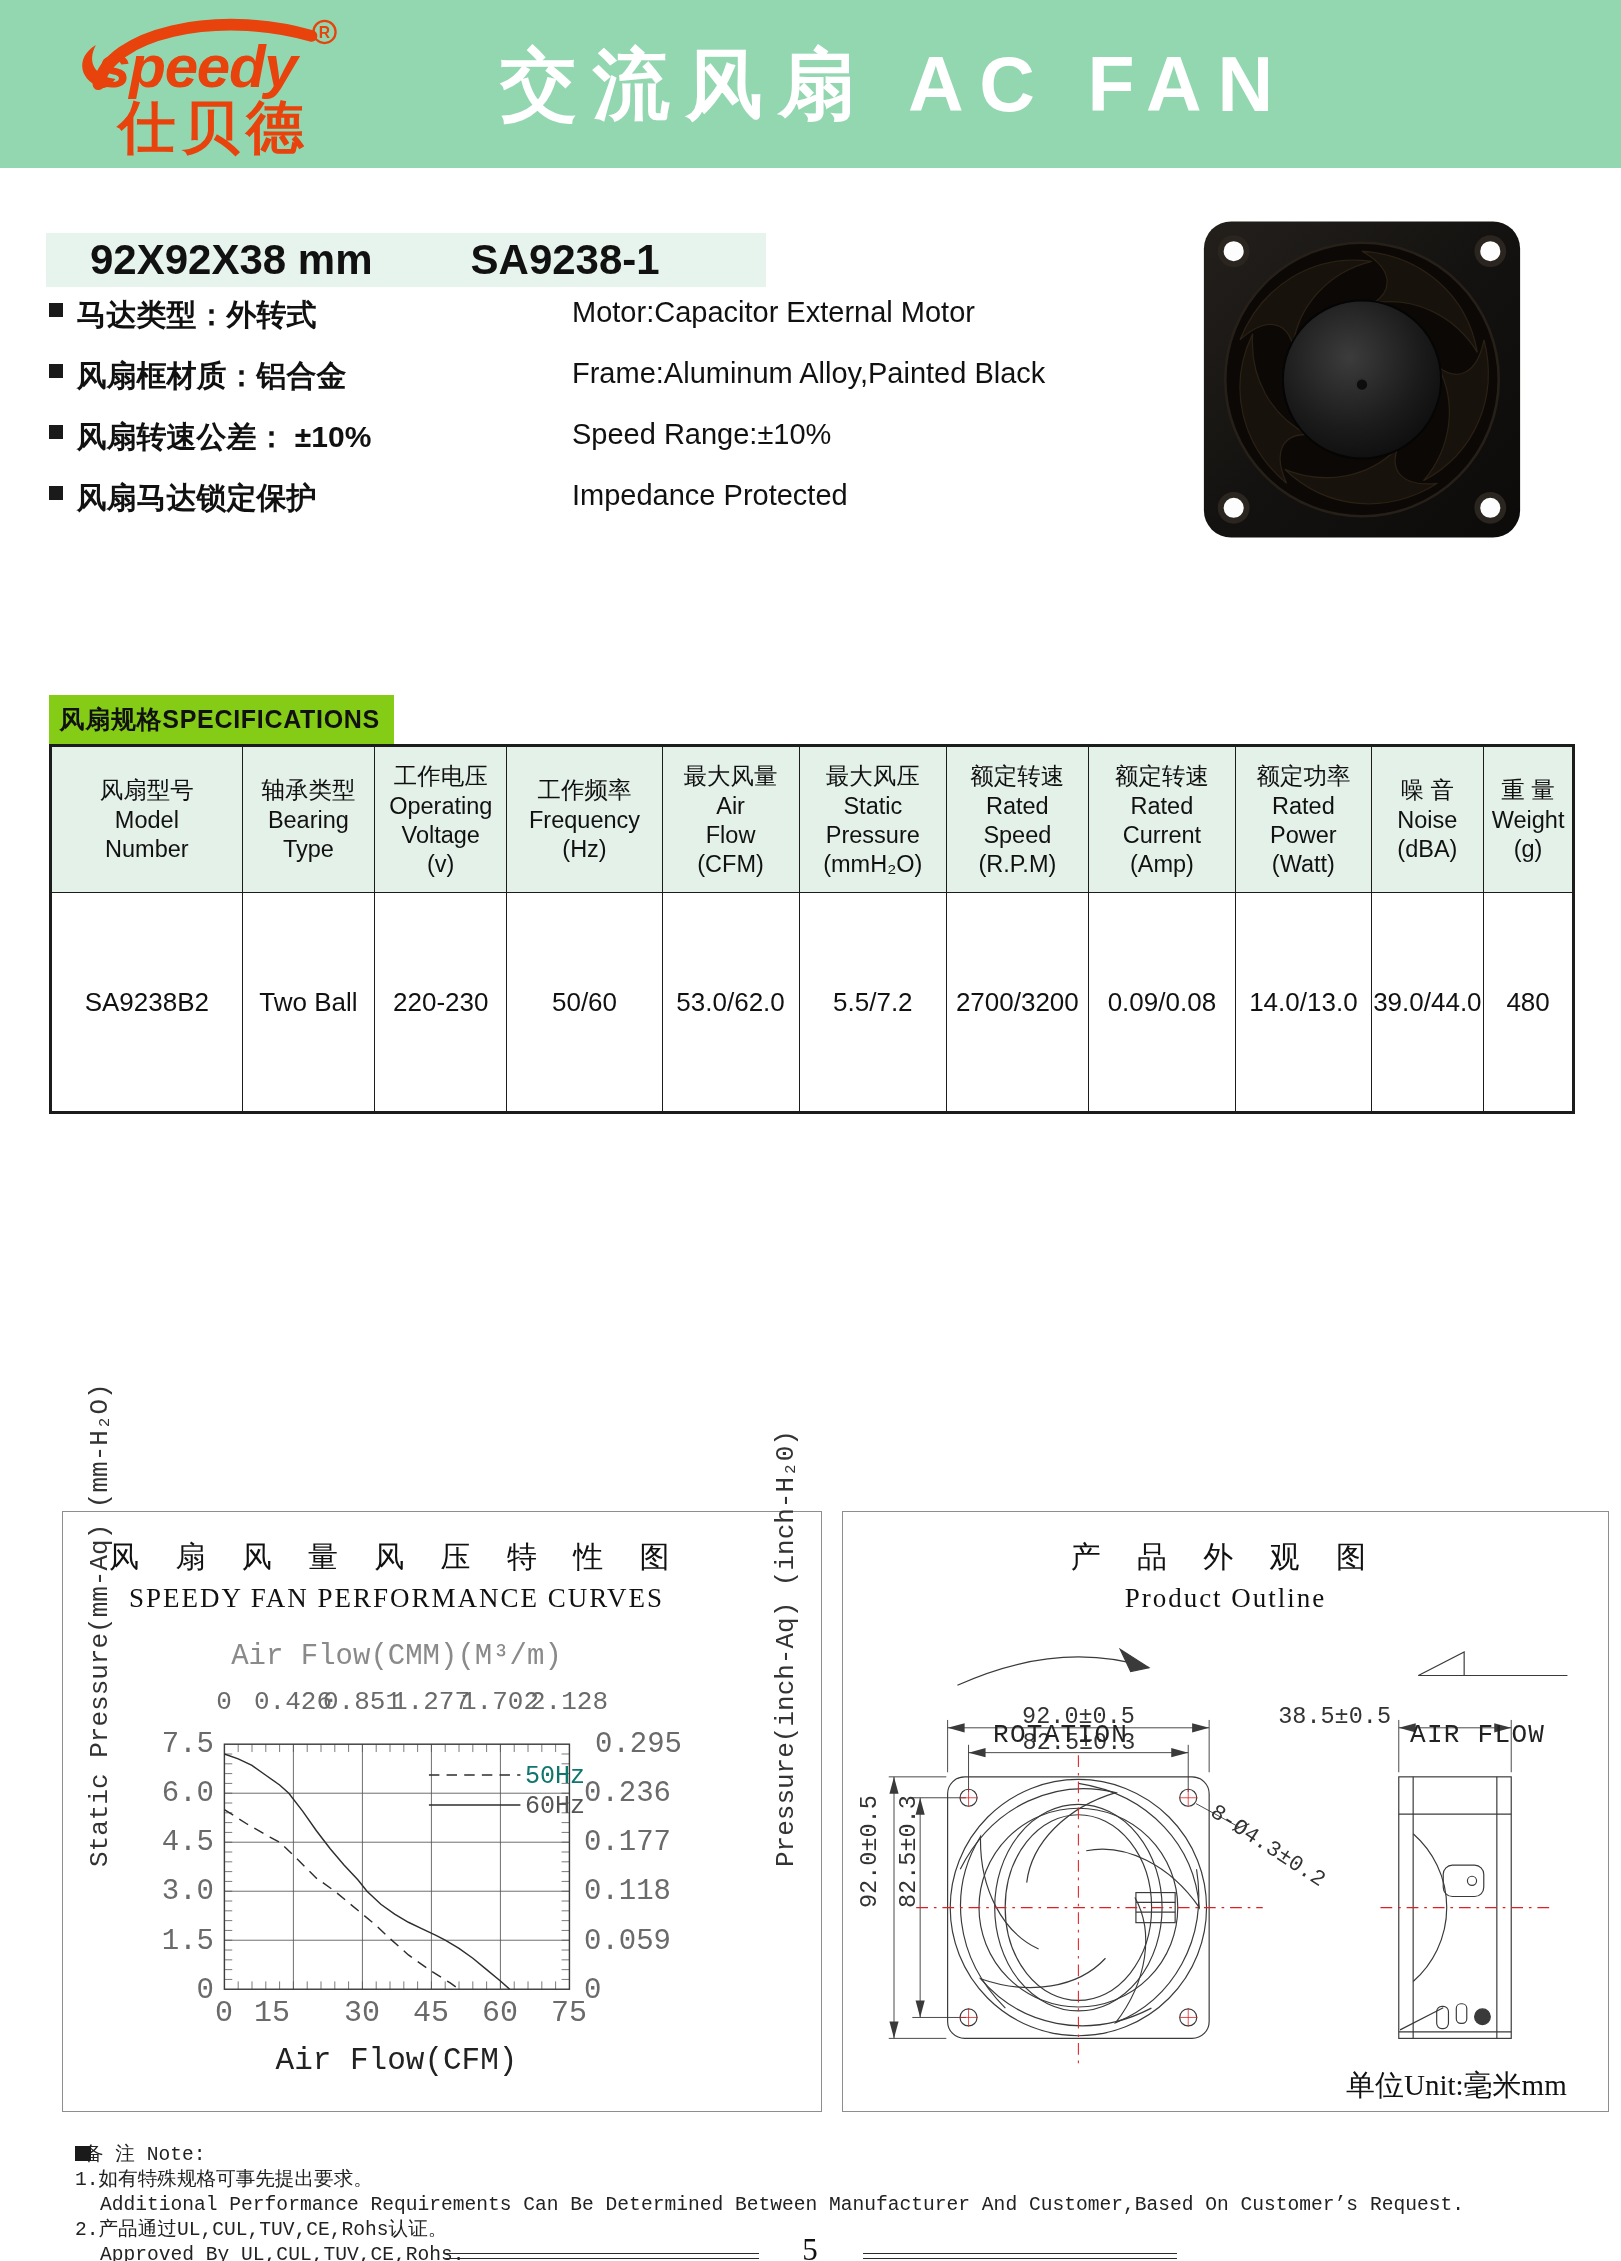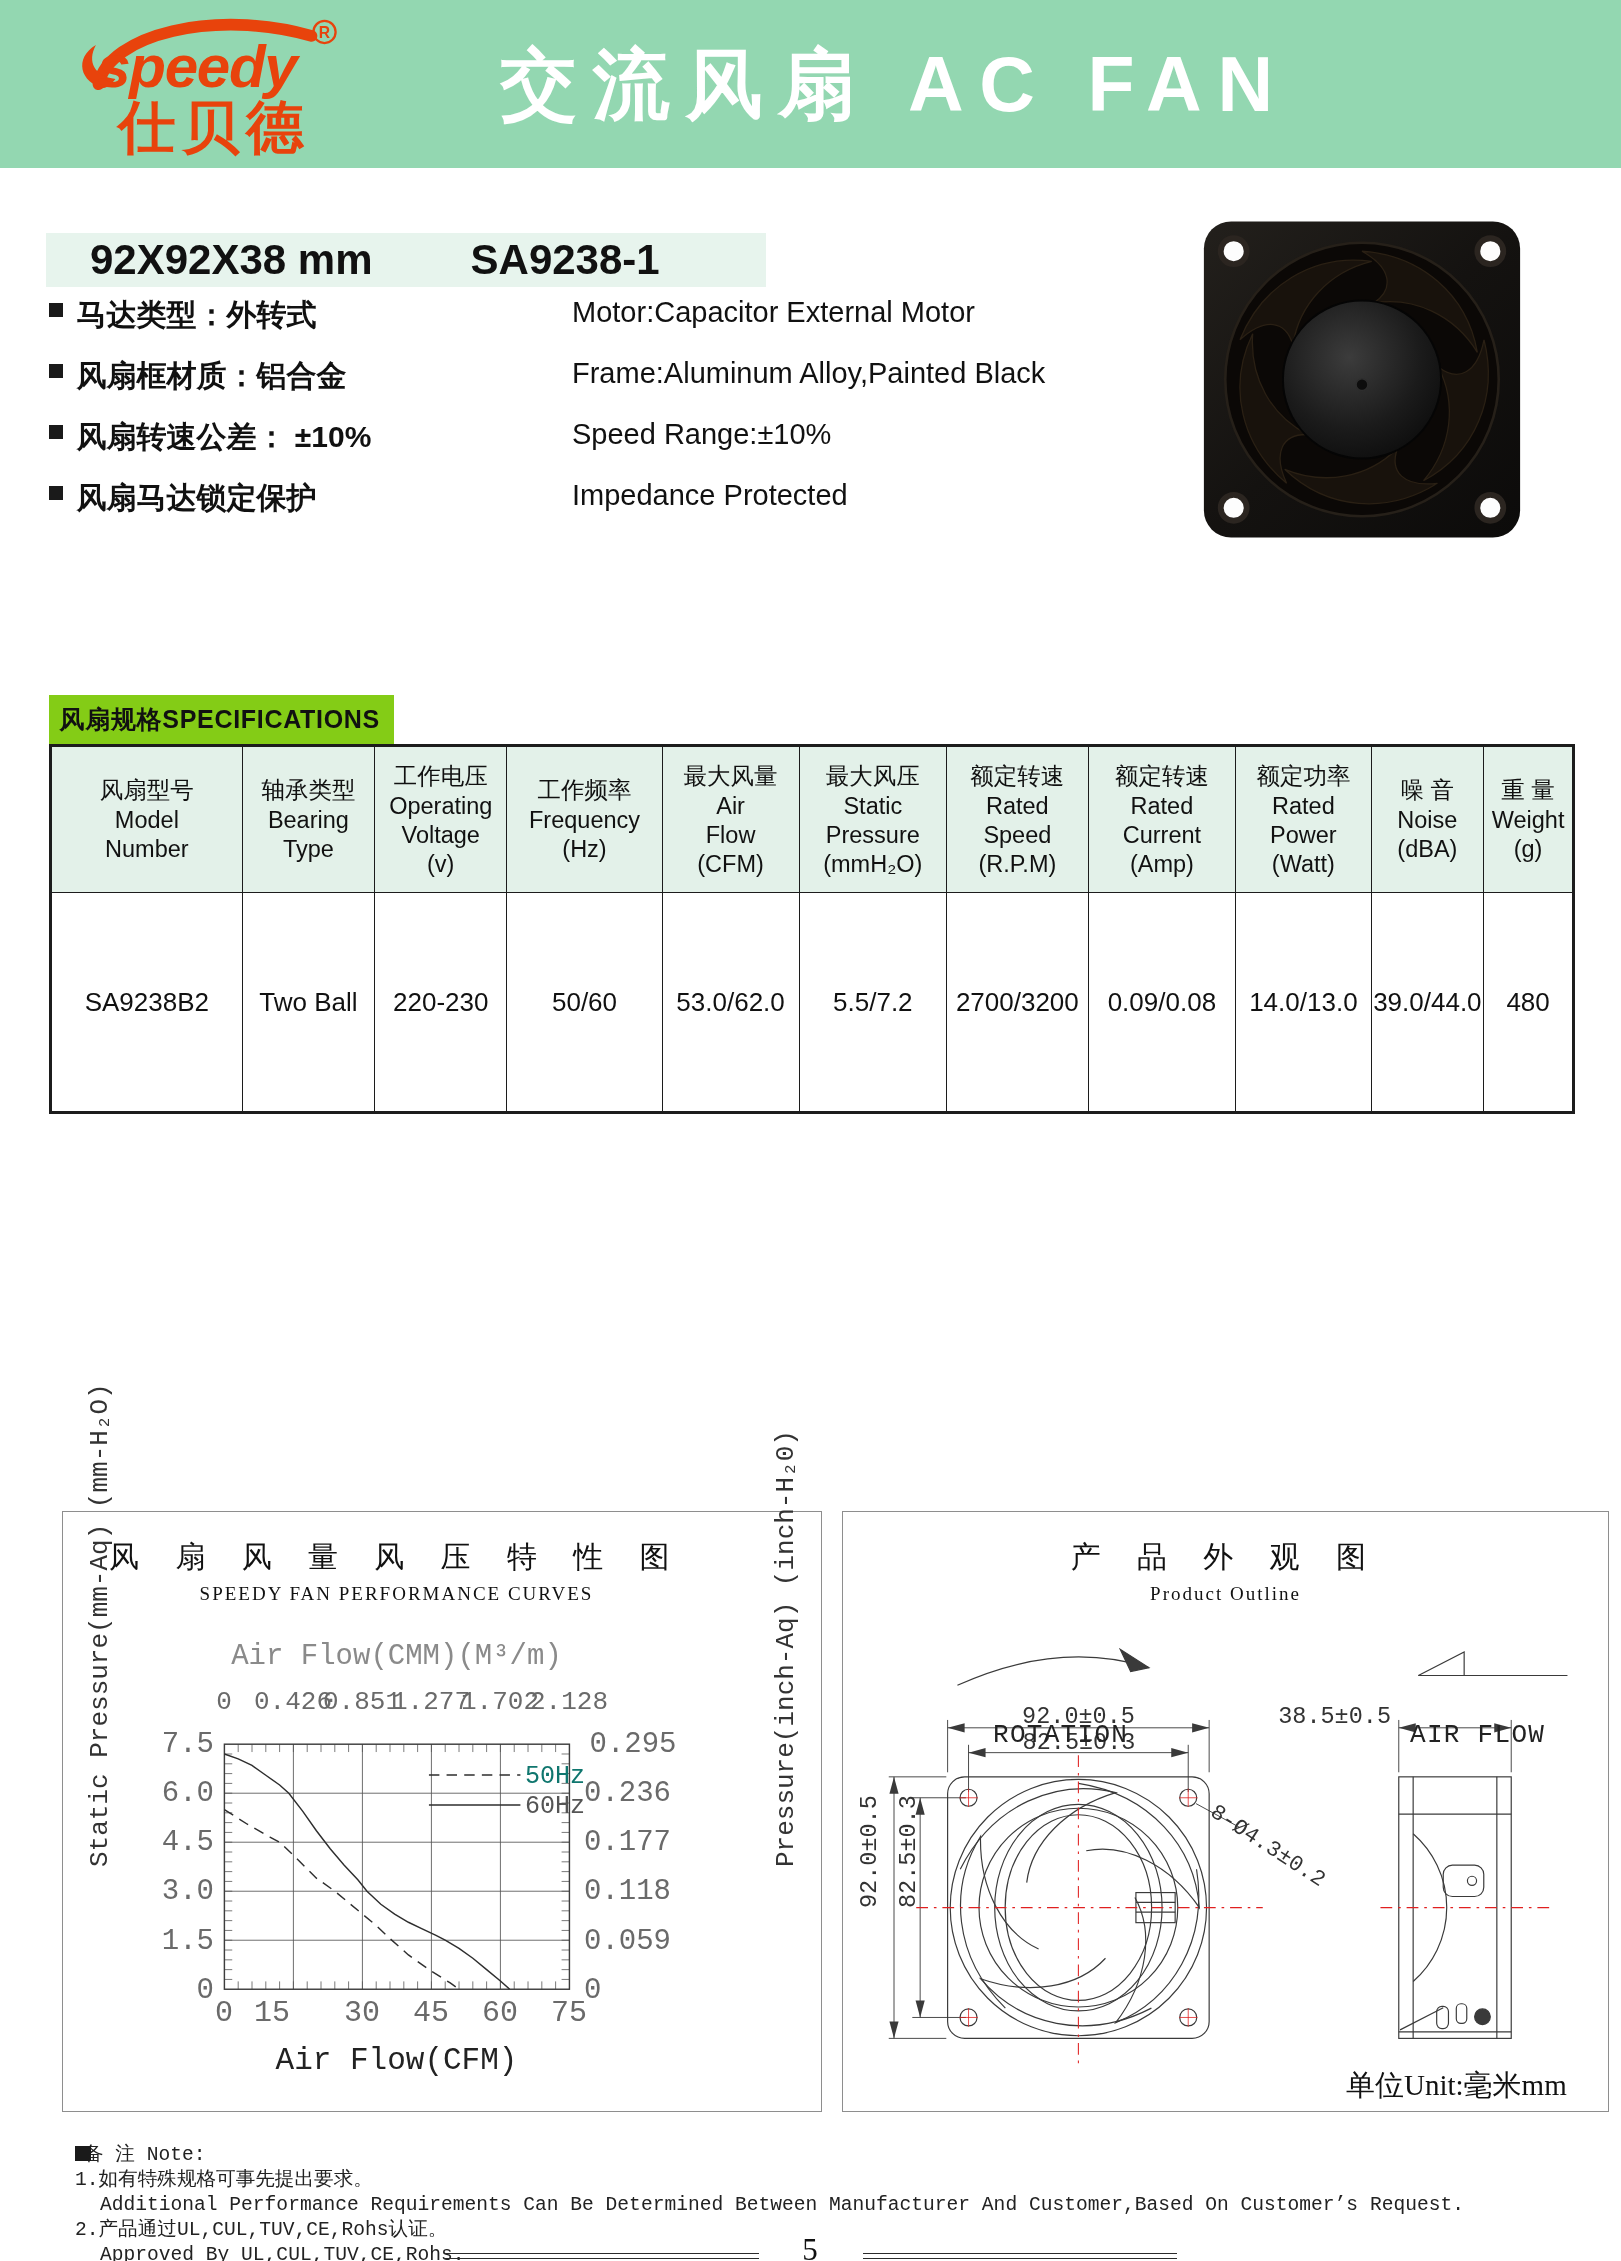--- a/index.html
+++ b/index.html
@@ -42,21 +42,21 @@
   table.spec .en{font-size:23.5px;line-height:29px;}
 
   
   .chart-box{position:absolute;border:1.3px solid #8e8e8e;background:#fff;}
   #left-box{left:62px;top:1511px;width:758px;height:599px;}
   #right-box{left:842px;top:1511px;width:765px;height:599px;}
 
   .t-cn{position:absolute;left:0;top:25px;width:667px;text-align:center;
         font-family:"Liberation Serif",serif;font-size:30px;letter-spacing:14.4px;white-space:nowrap;}
   .t-en{position:absolute;left:0;top:71px;width:667px;text-align:center;
-        font-family:"Liberation Serif",serif;font-size:19px;letter-spacing:2px;white-space:nowrap;}
+        font-family:"Liberation Serif",serif;font-size:27px;letter-spacing:2px;white-space:nowrap;}
   #right-box .t-cn,#right-box .t-en{width:765px;}
 
   .mono{font-family:"Liberation Mono","DejaVu Sans Mono",monospace;}
   .gray{color:#8a8a8a;}
   .tick{position:absolute;font-family:"Liberation Mono","DejaVu Sans Mono",monospace;
         color:#6a6a6a;white-space:nowrap;}
   .vlab{position:absolute;width:0;height:0;}
   .vlab>span{display:block;white-space:nowrap;transform:translate(-50%,-50%) rotate(-90deg);
              font-family:"Liberation Mono","DejaVu Sans Mono",monospace;}
 
@@ -374,21 +374,21 @@
         <span class="tick" style="left: 260px; top: 484px; width: 78px; text-align: center; font-size: 30px;">30</span>
         <span class="tick" style="left: 329px; top: 484px; width: 78px; text-align: center; font-size: 30px;">45</span>
         <span class="tick" style="left: 398px; top: 484px; width: 78px; text-align: center; font-size: 30px;">60</span>
         <span class="tick" style="left: 467px; top: 484px; width: 78px; text-align: center; font-size: 30px;">75</span>
         <span class="tick" style="left: 78px; top: 216px; width: 73px; text-align: right; font-size: 29px;">7.5</span>
         <span class="tick" style="left: 78px; top: 265px; width: 73px; text-align: right; font-size: 29px;">6.0</span>
         <span class="tick" style="left: 78px; top: 314px; width: 73px; text-align: right; font-size: 29px;">4.5</span>
         <span class="tick" style="left: 78px; top: 363px; width: 73px; text-align: right; font-size: 29px;">3.0</span>
         <span class="tick" style="left: 78px; top: 413px; width: 73px; text-align: right; font-size: 29px;">1.5</span>
         <span class="tick" style="left: 78px; top: 462px; width: 73px; text-align: right; font-size: 29px;">0</span>
-        <span class="tick" style="left: 521px; top: 216px; width: 98px; text-align: center; font-size: 29px;">0.295</span>
+        <span class="tick" style="left: 521px; top: 216px; width: 98px; text-align: right; font-size: 29px;">0.295</span>
         <span class="tick" style="left: 521px; top: 265px; width: 98px; text-align: left; font-size: 29px;">0.236</span>
         <span class="tick" style="left: 521px; top: 314px; width: 98px; text-align: left; font-size: 29px;">0.177</span>
         <span class="tick" style="left: 521px; top: 363px; width: 98px; text-align: left; font-size: 29px;">0.118</span>
         <span class="tick" style="left: 521px; top: 413px; width: 98px; text-align: left; font-size: 29px;">0.059</span>
         <span class="tick" style="left: 521px; top: 462px; width: 98px; text-align: left; font-size: 29px;">0</span>
       </div>
     <div class="vlab" style="left:37px;top:355px">
       <span style="font-size:26px;color:#333">Static Pressure(mm-Aq) (mm-H₂O)</span>
       </div>
     <div class="vlab" style="left:723px;top:355px">

